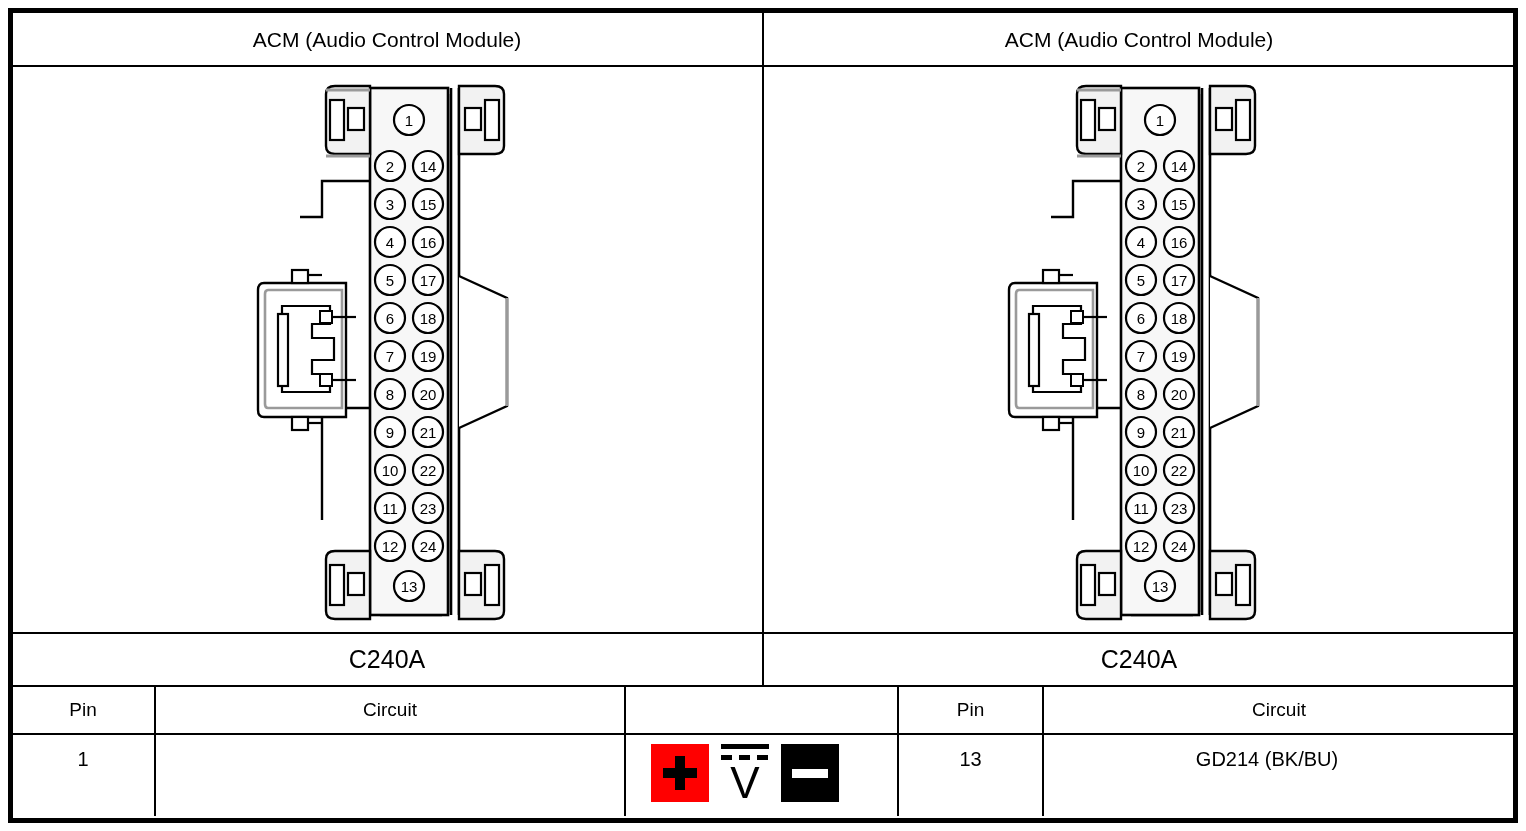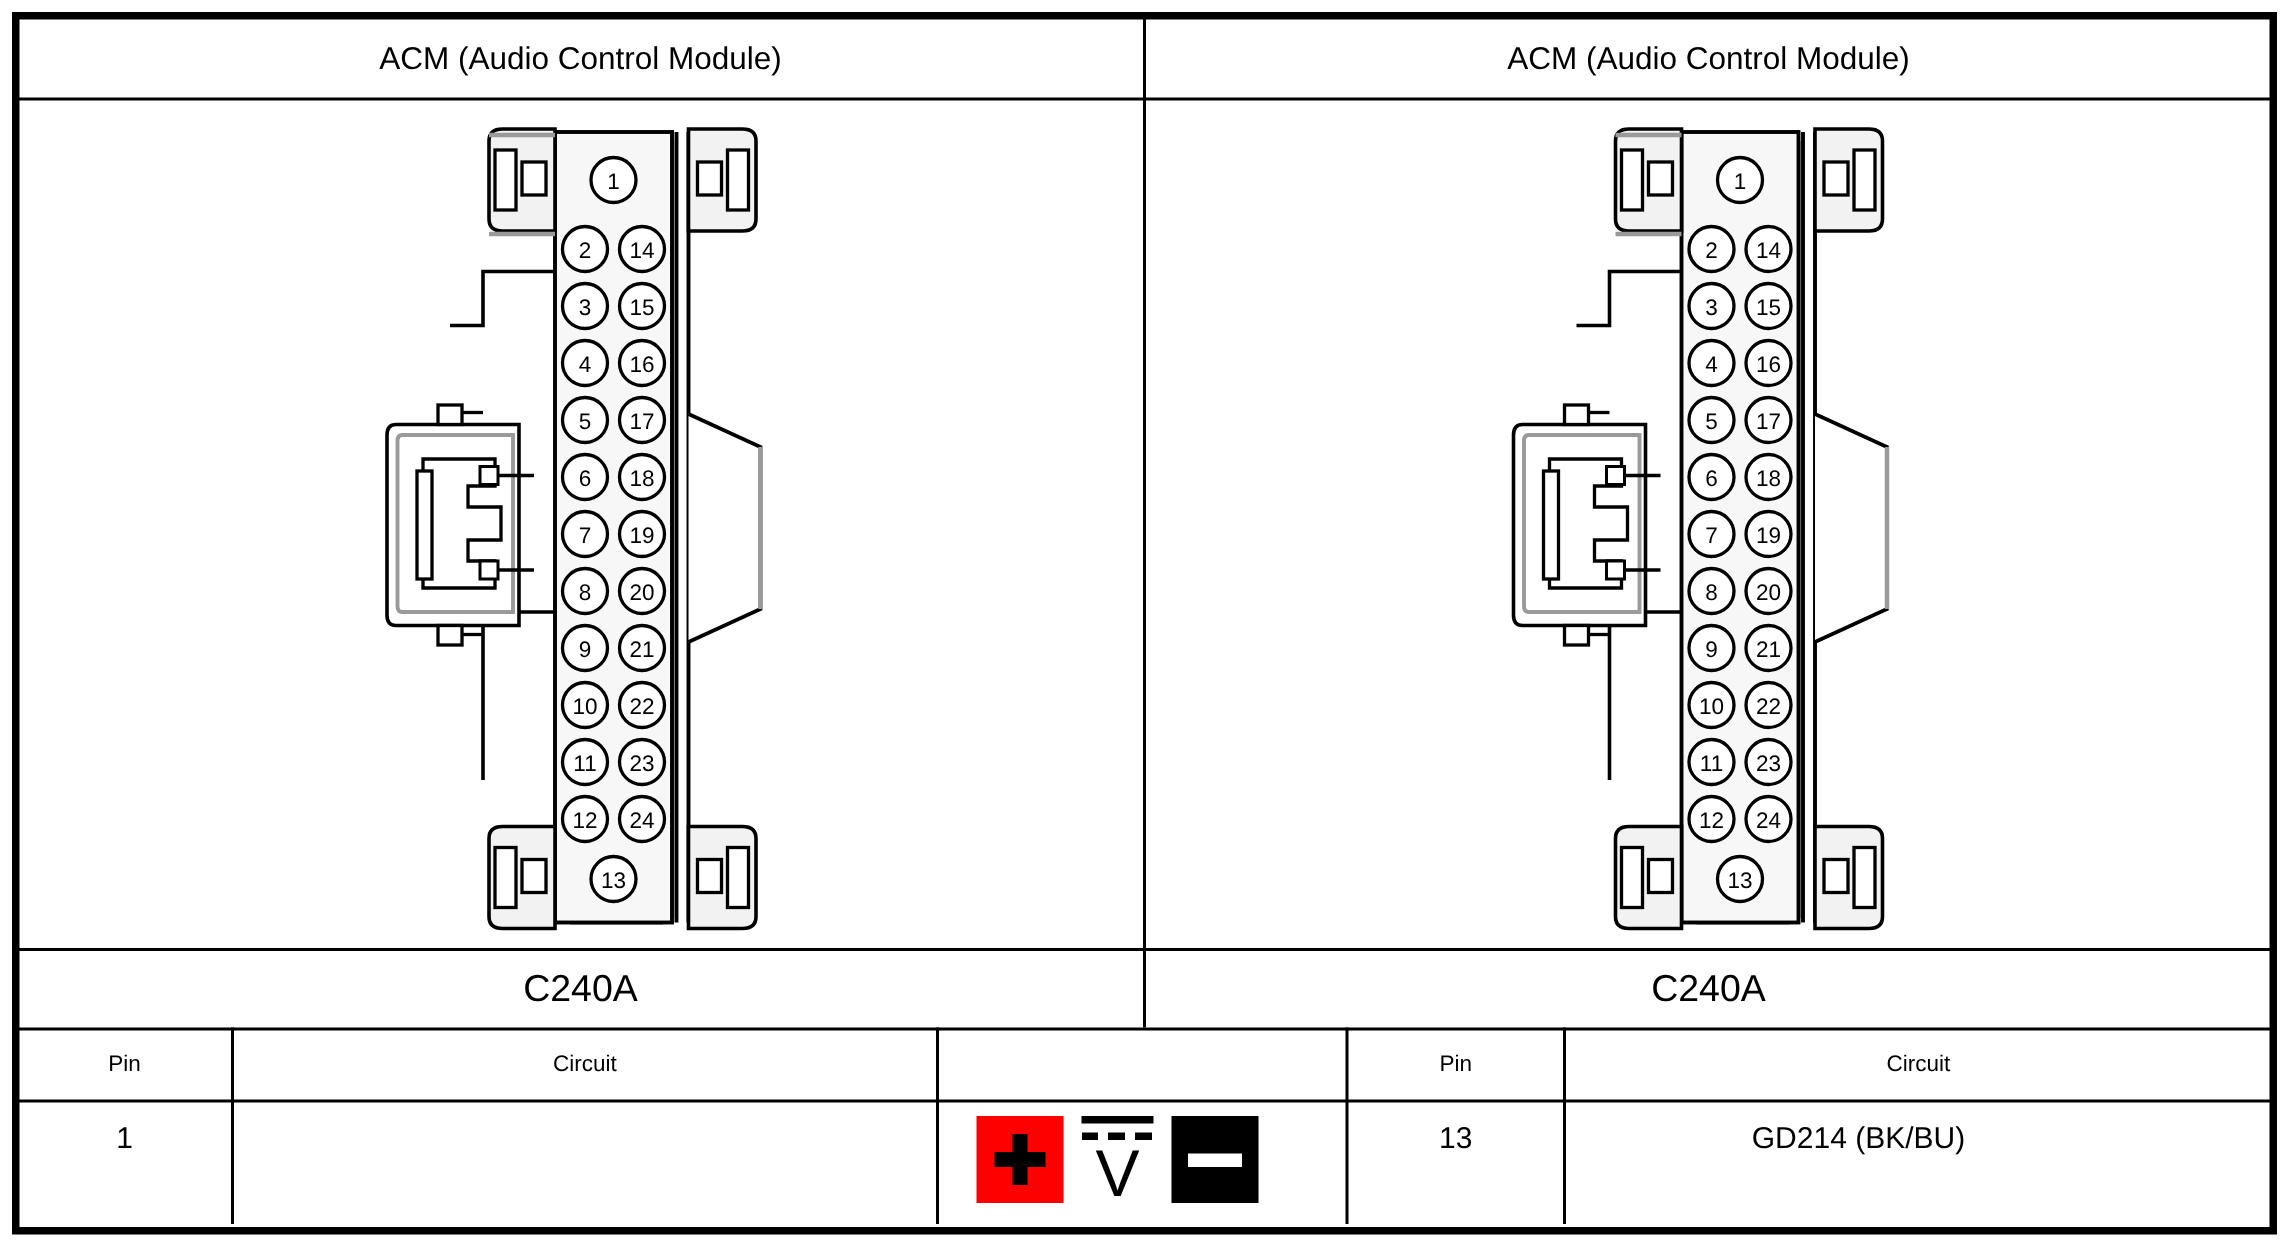--- a/index.html
+++ b/index.html
@@ -45,21 +45,21 @@
     align-items: center;
     justify-content: center;
     font-size: 20px;
     color: #000000;
     text-align: center;
     box-sizing: border-box;
     white-space: nowrap;
   }
   .cell.header-title { font-size: 21px; }
   .cell.conn-id { font-size: 25px; }
-  .cell.col-head { font-size: 15px; }
+  .cell.col-head { font-size: 19px; }
   .cell.data { font-size: 20px; }
 
   
   .connector {
     position: absolute;
     width: 260px;
     height: 545px;
   }
   .connector svg { display: block; }
 
@@ -159,21 +159,21 @@
   <div class="cell conn-id" style="left:12px; top:634px; width:750px; height:50px;">C240A</div>
   <div class="cell conn-id" style="left:764px; top:634px; width:750px; height:50px;">C240A</div>
 
   <div class="cell col-head" style="left:12px; top:687px; width:142px; height:45px;">Pin</div>
   <div class="cell col-head" style="left:156px; top:687px; width:468px; height:45px;">Circuit</div>
   <div class="cell col-head" style="left:899px; top:687px; width:143px; height:45px;">Pin</div>
   <div class="cell col-head" style="left:1044px; top:687px; width:470px; height:45px;">Circuit</div>
 
   <div class="cell data" style="left:12px; top:735px; width:142px; height:48px;">1</div>
   <div class="cell data" style="left:899px; top:735px; width:143px; height:48px;">13</div>
-  <div class="cell data" style="left:1004px; top:735px; width:470px; height:48px;">GD214 (BK/BU)</div>
+  <div class="cell data" style="left:1032px; top:735px; width:470px; height:48px;">GD214 (BK/BU)</div>
 
   <div class="meas-group" style="left:651px; top:742px;">
     <div class="sq sq-plus">
       <span class="plus-h"></span>
       <span class="plus-v"></span>
     </div>
     <div class="volt">
       <span class="dc-solid"></span>
       <span class="dc-dash"></span>
       <span class="vglyph">V</span>

